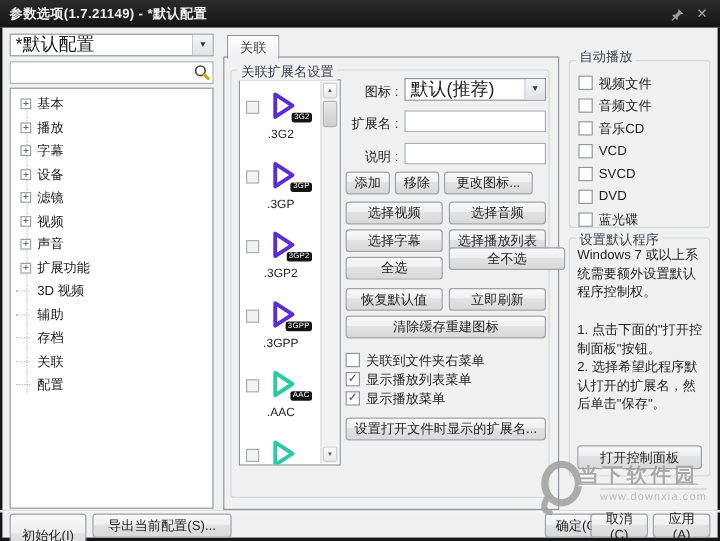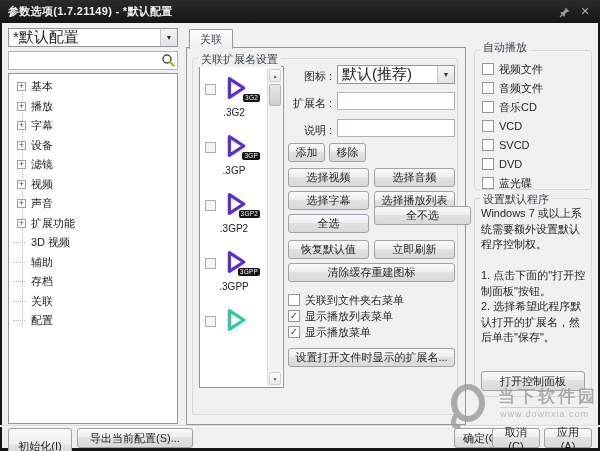--- a/index.html
+++ b/index.html
@@ -59,22 +59,22 @@
   .sbtn{position:absolute;left:1px;width:12px;height:13px;background:linear-gradient(#fcfcfc,#e8e8e8);
         border:1px solid #d0d0d0;border-radius:2px;box-sizing:border-box;display:flex;align-items:center;justify-content:center;
         font-size:5px;color:#555;}
   .sthumb{position:absolute;left:1px;top:16px;width:12px;height:22px;background:linear-gradient(#e8e8e8,#cfcfcf);
           border:1px solid #b5b5b5;border-radius:2px;box-sizing:border-box;}
   
   .helptext{position:absolute;left:481px;top:206px;width:106px;font-size:11px;line-height:15.5px;
             color:#1e1e1e;white-space:pre-line;}
   
   .wm{position:absolute;left:438px;top:383px;width:162px;height:46px;pointer-events:none;opacity:.8;z-index:9;}
-  .wm-site{position:absolute;left:60px;top:2px;font-size:17px;font-weight:bold;color:#9b9b9b;letter-spacing:3px;
-           text-shadow:0 1px 0 #fff;}
+  .wm-site{position:absolute;left:44px;top:2px;font-size:17px;font-weight:bold;color:#9b9b9b;letter-spacing:3px;
+           text-shadow:0 1px 0 #fff;text-decoration:underline;}
   .wm-url{position:absolute;left:62px;top:24px;font-size:9px;color:#adadad;letter-spacing:1px;border-top:1px solid #c4c4c4;padding-top:1px;}
   .footer-sep{position:absolute;left:0;top:425px;width:600px;border-top:1px solid #d9d9d9;border-bottom:1px solid #fbfbfb;}
 </style>
 </head>
 <body>
 
 <div id="win">
 
   <div class="titlebar">
     <span class="title-text">参数选项(1.7.21149) - *默认配置</span>
@@ -273,20 +273,32 @@
           </span>
           <span class="xicon" style="color: rgb(90, 45, 214);">
             <svg width="30" height="30" viewBox="0 0 24 24">
               <path d="M7.5 4.5 L19 12 L7.5 19.5 Z" fill="none" stroke="currentColor" stroke-width="2.6" stroke-linejoin="round"></path>
             </svg>
             <span class="badge">3GPP</span>
           </span>
           <div class="xname">.3GPP</div>
         </div>
 
+        <div class="xitem">
+          <span class="cb">
+            <span class="check" style="visibility: hidden;">✓</span>
+          </span>
+          <span class="xicon" style="color: rgb(44, 201, 167);">
+            <svg width="30" height="30" viewBox="0 0 24 24">
+              <path d="M7.5 4.5 L19 12 L7.5 19.5 Z" fill="none" stroke="currentColor" stroke-width="2.6" stroke-linejoin="round"></path>
+            </svg>
+            <span class="badge">AAC</span>
+          </span>
+          <div class="xname">.AAC</div>
+        </div>
 
         <div class="xitem">
           <span class="cb">
             <span class="check" style="visibility: hidden;">✓</span>
           </span>
           <span class="xicon" style="color: rgb(44, 201, 167);">
             <svg width="30" height="30" viewBox="0 0 24 24">
               <path d="M7.5 4.5 L19 12 L7.5 19.5 Z" fill="none" stroke="currentColor" stroke-width="2.6" stroke-linejoin="round"></path>
             </svg>
             
@@ -309,20 +321,21 @@
   </div>
 
   <span class="lbl" style="left:283px;top:96px;width:49px;">扩展名 :</span>
   <input class="tb" style="left: 337px; top: 92px; width: 118px; height: 18px;" value="">
 
   <span class="lbl" style="left:288px;top:123px;width:44px;">说明 :</span>
   <input class="tb" style="left: 337px; top: 119px; width: 118px; height: 18px;" value="">
 
   <button class="btn" style="left:288px;top:143px;width:37px;height:19px;">添加</button>
   <button class="btn" style="left:329px;top:143px;width:37px;height:19px;">移除</button>
+  <button class="btn" style="left:370px;top:143px;width:74px;height:19px;">更改图标...</button>
 
   <button class="btn" style="left:288px;top:168px;width:81px;height:19px;">选择视频</button>
   <button class="btn" style="left:374px;top:168px;width:81px;height:19px;">选择音频</button>
 
   <button class="btn" style="left:288px;top:191px;width:81px;height:19px;">选择字幕</button>
   <button class="btn" style="left:374px;top:191px;width:81px;height:19px;">选择播放列表</button>
 
   <button class="btn" style="left:288px;top:214px;width:81px;height:19px;">全选</button>
   <button class="btn" style="left:374px;top:206px;width:97px;height:19px;">全不选</button>
 

